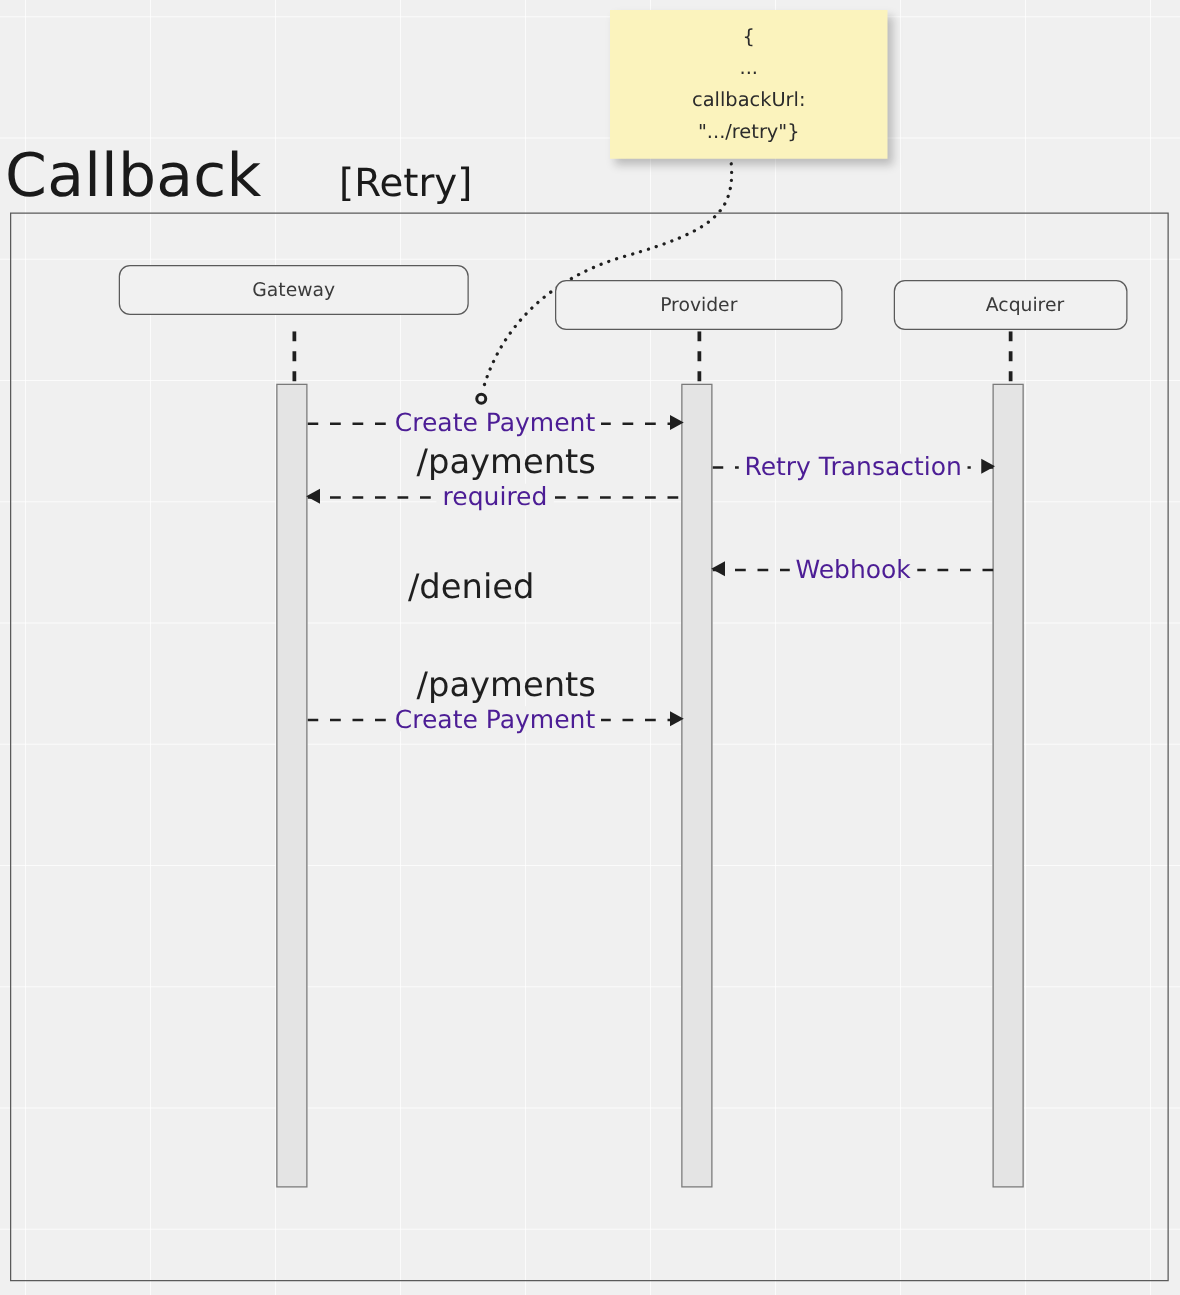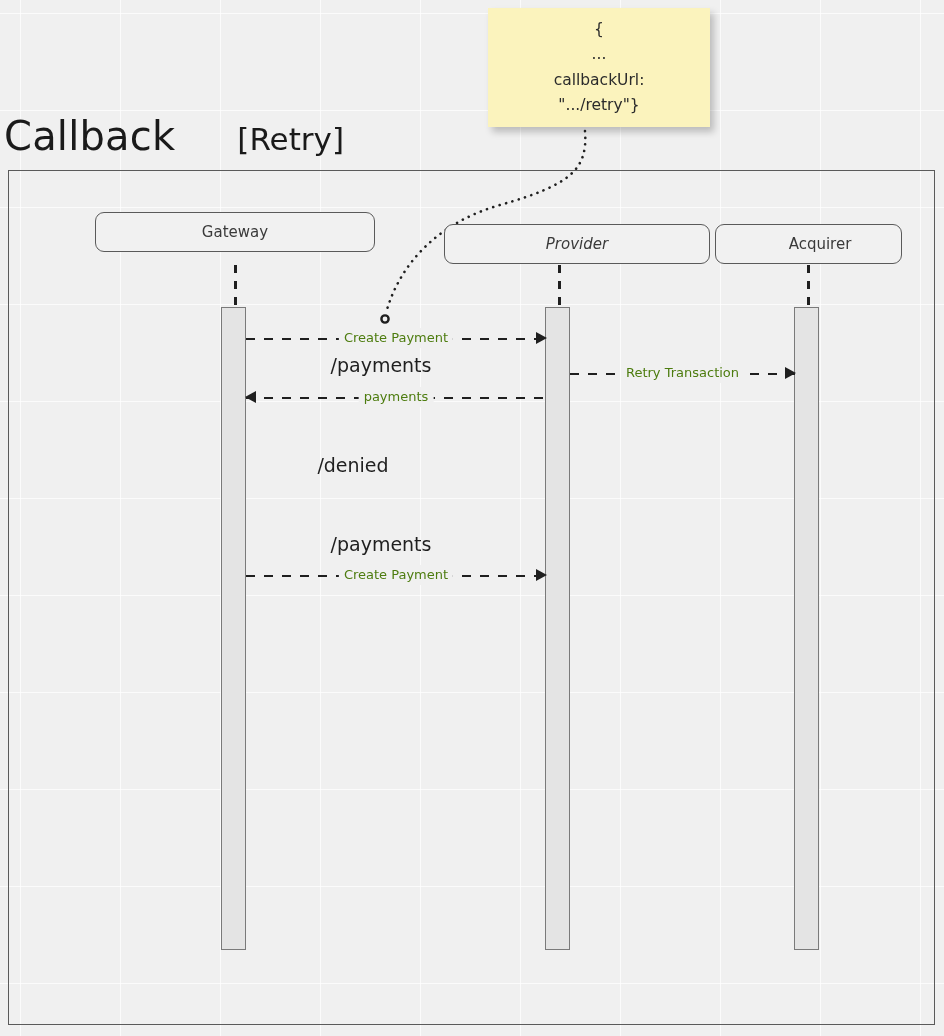--- a/index.html
+++ b/index.html
@@ -22,21 +22,21 @@
 
   
   .title-row {
     position: absolute;
     left: 4px; top: 113px;
     display: flex;
     align-items: baseline;
     white-space: nowrap;
   }
   .title-main {
-    font-size: 40px;
+    font-size: 48px;
     color: #1a1a1a;
     font-weight: 400;
     letter-spacing: 0.2px;
   }
   .title-guard {
     font-size: 31px;
     color: #1a1a1a;
     font-weight: 400;
     margin-left: 62px;
   }
@@ -117,22 +117,22 @@
     background-image: linear-gradient(to right, #1f1f1f 0 9px, transparent 9px 18px);
     background-size: 18px 2px;
   }
   .msg-label {
     position: absolute;
     top: -1px;
     left: 50%;
     transform: translateX(-50%);
     background: #f0f0f0;
     padding: 0 5px;
-    font-size: 13px;
-    color: #4d7c0f;
+    font-size: 20px;
+    color: #4c1d95;
     white-space: nowrap;
     line-height: 20px;
   }
   .arrowhead {
     position: absolute;
     top: 3px;
     width: 0; height: 0;
     border-top: 6px solid transparent;
     border-bottom: 6px solid transparent;
   }
@@ -141,24 +141,25 @@
     border-left: 11px solid #1f1f1f;
   }
   .arrowhead.left {
     left: -1px;
     border-right: 11px solid #1f1f1f;
   }
 
   
   .path-label {
     position: absolute;
-    font-size: 19px;
+    font-size: 27px;
     color: #1f1f1f;
     white-space: nowrap;
     transform: translateX(-50%);
+    margin-left: 24px;
   }
 
   
   .connector {
     position: absolute;
     left: 0; top: 0;
     width: 944px; height: 1036px;
     pointer-events: none;
   }
 </style>
@@ -182,21 +183,21 @@
   <svg class="connector" viewBox="0 0 944 1036">
     <path d="M 585 131 C 588 170, 570 185, 500 205 C 440 222, 400 262, 386 313" fill="none" stroke="#1f1f1f" stroke-width="2.6" stroke-linecap="round" stroke-dasharray="0.1 6.5"></path>
     <circle cx="385" cy="319" r="3.6" fill="none" stroke="#1f1f1f" stroke-width="2.4"></circle>
   </svg>
 
   <div class="frame"></div>
 
   <div class="participant" style="left:95px; top:212px; width:280px;">
     <span class="participant-label">Gateway</span>
   </div>
-  <div class="participant" style="left:444px; top:224px; width:266px;font-style:italic;">
+  <div class="participant" style="left:444px; top:224px; width:230px;">
     <span class="participant-label">Provider</span>
   </div>
   <div class="participant" style="left:715px; top:224px; width:187px;padding-left:23px;">
     <span class="participant-label">Acquirer</span>
   </div>
 
   <div class="lifeline" style="left:233.5px; top:265px; height:44px;"></div>
   <div class="lifeline" style="left:557.5px; top:265px; height:44px;"></div>
   <div class="lifeline" style="left:806.5px; top:265px; height:44px;"></div>
 
@@ -214,23 +215,28 @@
 
   <div class="msg" style="left:570px; top:364px; width:225px;">
     <div class="msg-line"></div>
     <div class="arrowhead right"></div>
     <span class="msg-label">Retry Transaction</span>
   </div>
 
   <div class="msg" style="left:246px; top:388px; width:300px;">
     <div class="msg-line"></div>
     <div class="arrowhead left"></div>
-    <span class="msg-label">payments</span>
-  </div>
-
+    <span class="msg-label">required</span>
+  </div>
+
+  <div class="msg" style="left:570px; top:446px; width:225px;">
+    <div class="msg-line"></div>
+    <div class="arrowhead left"></div>
+    <span class="msg-label">Webhook</span>
+  </div>
 
   <div class="path-label" style="left:353px; top:454px;">/denied</div>
 
 
   <div class="path-label" style="left:381px; top:533px;">/payments</div>
 
   <div class="msg" style="left:246px; top:566px; width:300px;">
     <div class="msg-line"></div>
     <div class="arrowhead right"></div>
     <span class="msg-label">Create Payment</span>

